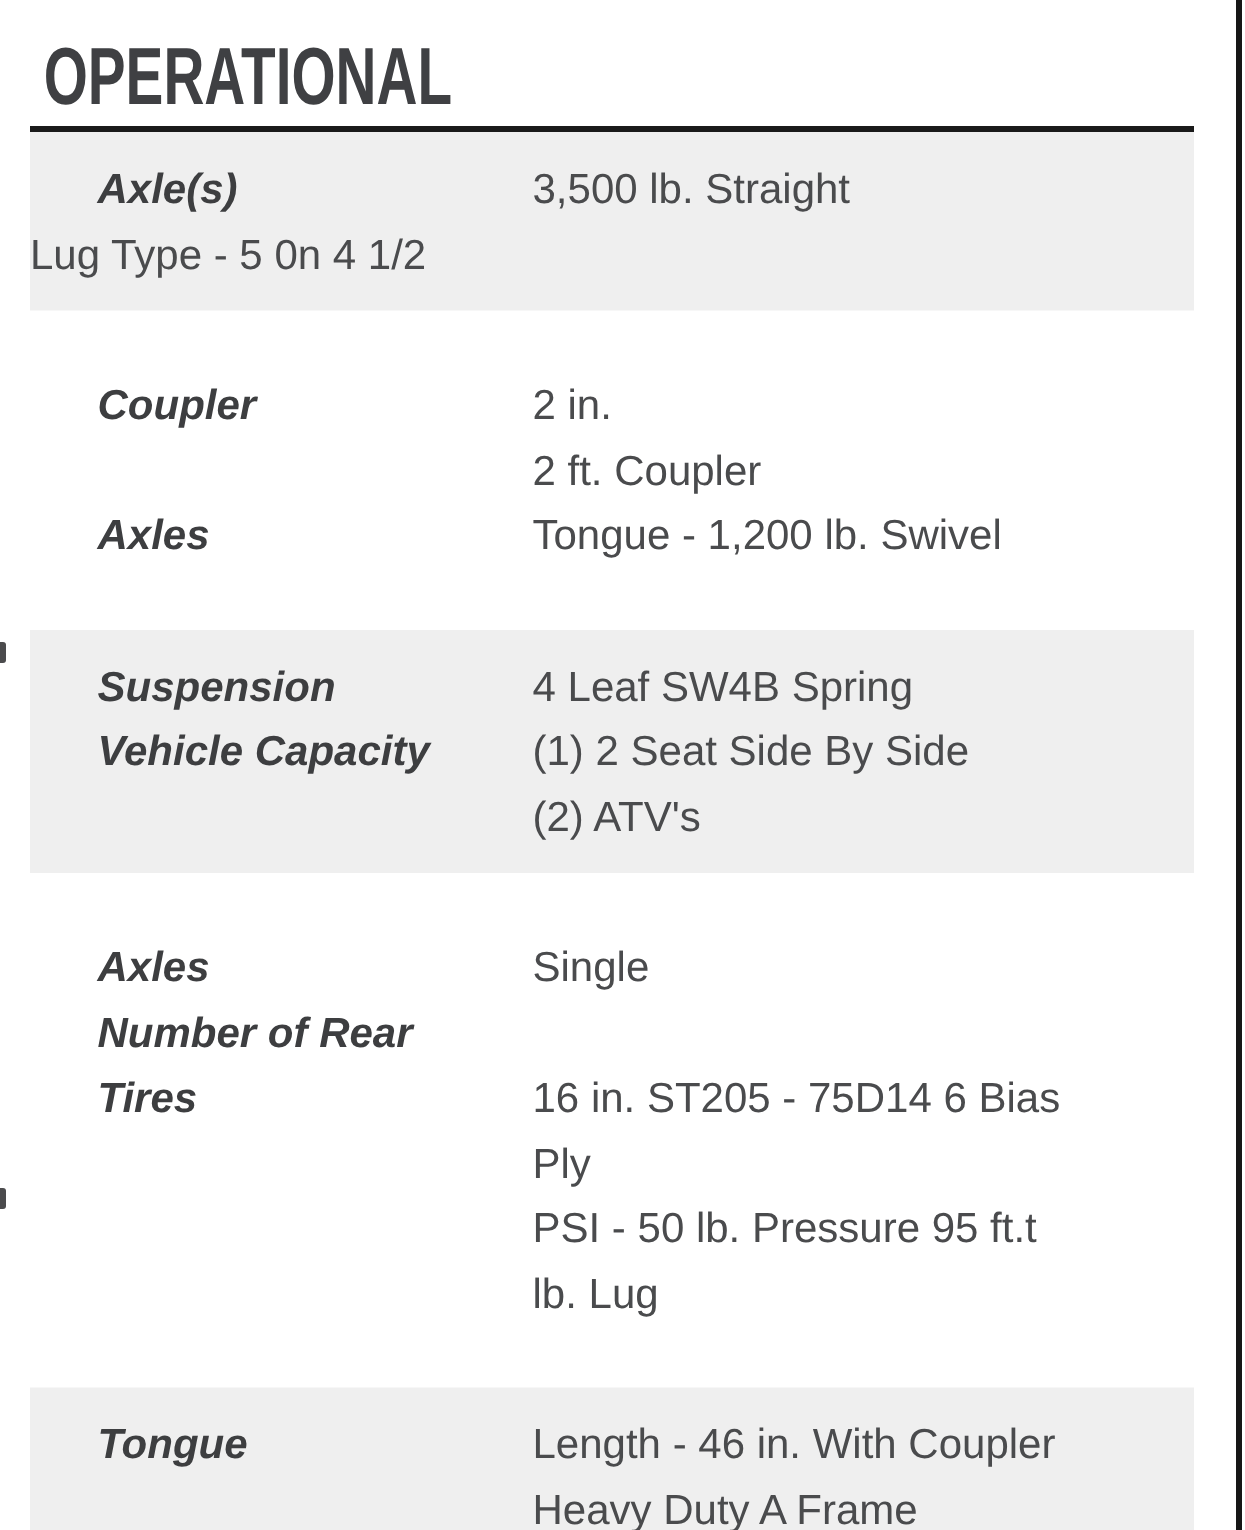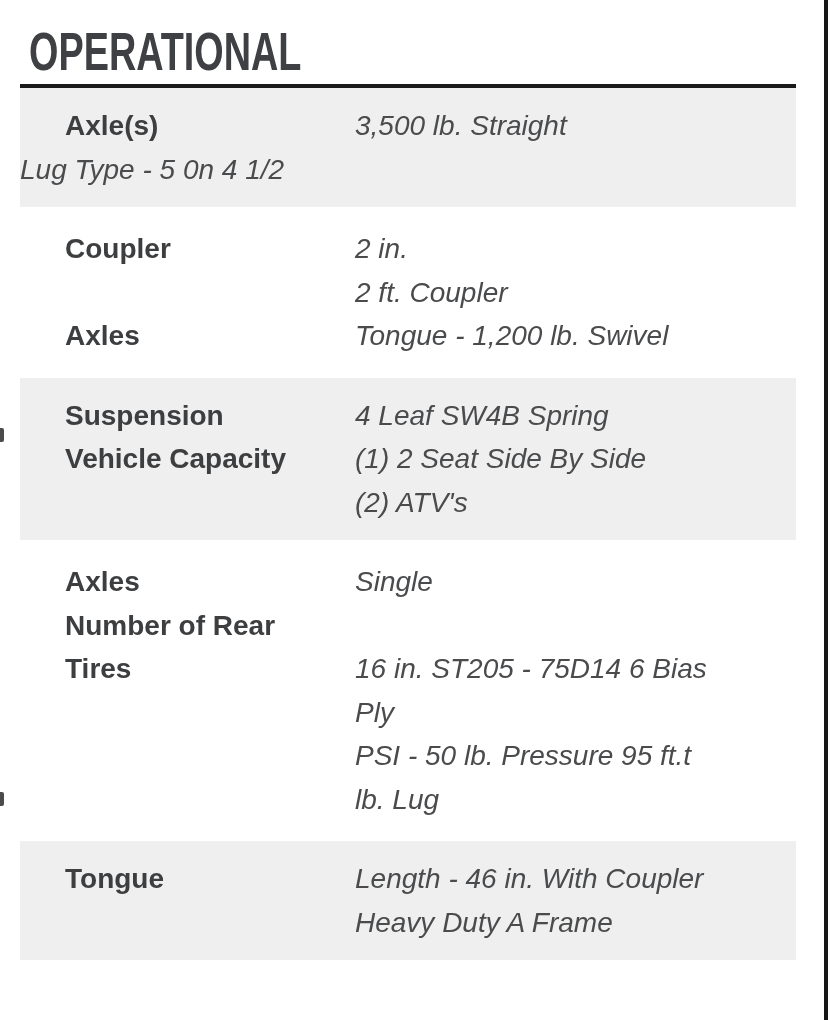--- a/index.html
+++ b/index.html
@@ -51,38 +51,38 @@
     background: var(--divider);
   }
   .spec-row {
     padding: 16px 0;
   }
   .spec-row.shaded {
     background: var(--shaded-bg);
   }
   .spec-row.plain {
     background: transparent;
-    padding: 20px 0;
+    padding: 41px 0;
   }
   .spec-item {
     display: flex;
     align-items: flex-start;
   }
   .spec-label {
     width: 290px;
     margin-left: 45px;
     flex: 0 0 auto;
     font-weight: bold;
     color: var(--label-text);
+    font-style: italic;
   }
   .spec-value {
     width: 440px;
     flex: 0 0 auto;
     color: var(--value-text);
-    font-style: italic;
   }
   .line {
     font-size: 28px;
     line-height: 43.5px;
     white-space: nowrap;
   }
   .left-edge-artifact {
     position: absolute;
     left: 0;
     width: 4px;

